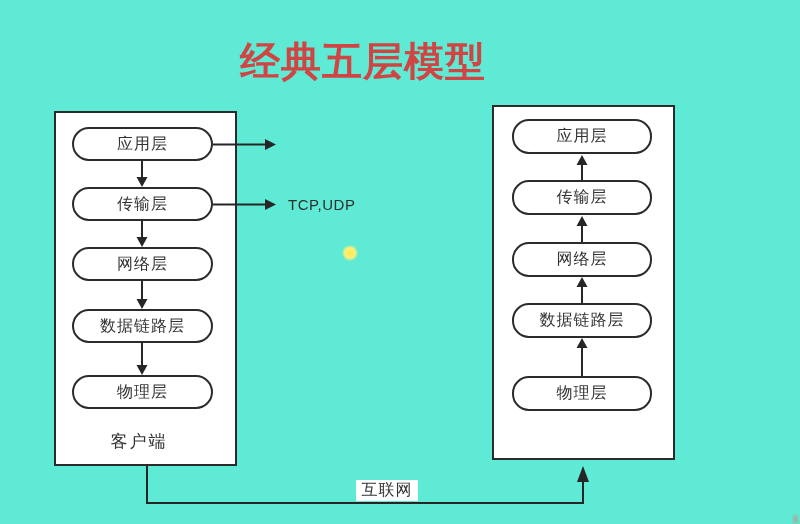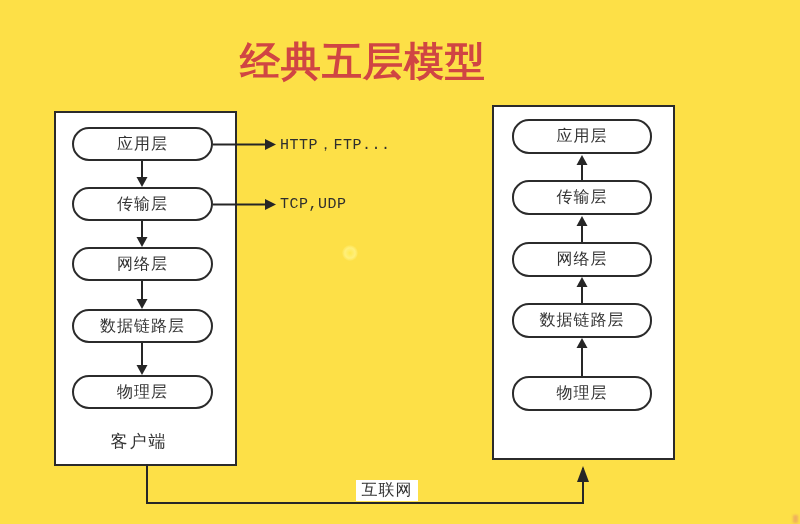--- a/index.html
+++ b/index.html
@@ -1,18 +1,18 @@
 <!DOCTYPE html>
 <html><head>
 <meta charset="utf-8">
 <style>
   html,body{margin:0;padding:0;background:#ffffff;}
   .canvas{
-    position:relative;width:800px;height:524px;background:#fde047;overflow:hidden;
-    font-family:Liberation Mono, monospace;color:#2e2e2e;
+    position:relative;width:800px;height:524px;background:#5eead4;overflow:hidden;
+    font-family:Liberation Sans, sans-serif;color:#2e2e2e;
   }
   .title{
     position:absolute;left:363px;top:34px;transform:translateX(-50%);
     margin:0;font-size:40px;font-weight:bold;color:#d04543;white-space:nowrap;
     letter-spacing:1px;
   }
   .outer-box{position:absolute;border:2px solid #2b2b2b;background:#ffffff;box-sizing:border-box;}
   .outer-client{left:54px;top:111px;width:183px;height:355px;}
   .outer-server{left:492px;top:105px;width:183px;height:355px;}
   .layer-box{
@@ -27,21 +27,21 @@
   .arrow{position:absolute;display:block;}
   .side-label{
     position:absolute;width:170px;text-align:center;font-size:17px;color:#333;letter-spacing:2px;
   }
   .client-label{left:54px;top:430px;}
   .server-label{left:492px;top:427px;}
   .proto-label{
     position:absolute;font-size:15px;color:#2e2e2e;white-space:nowrap;letter-spacing:0.5px;
   }
   .proto-http{left:280px;top:135px;}
-  .proto-tcp{left:280px;top:196px;}
+  .proto-tcp{left:288px;top:196px;}
   .internet-label{
     position:absolute;left:356px;top:480px;width:62px;text-align:center;
     font-size:16px;color:#333;background:#ffffff;letter-spacing:1px;
   }
   .laser-dot{
     position:absolute;left:342px;top:245px;width:16px;height:16px;border-radius:50%;
     background:radial-gradient(circle,#ffe94f 0%,#ffef7a 45%,rgba(255,238,120,0) 75%);
     filter:blur(0.5px);
   }
   .corner-speck{
@@ -90,21 +90,20 @@
     <line x1="7" y1="0" x2="7" y2="23" stroke="#262626" stroke-width="2"></line>
       <polygon points="1.5,22 12.5,22 7,32" fill="#262626"></polygon>
   </svg>
 
   <div class="side-label client-label">客户端</div>
 
   <svg class="arrow" style="left:213px;top:138px;" width="64" height="13">
     <line x1="0" y1="6.5" x2="53" y2="6.5" stroke="#262626" stroke-width="2"></line>
       <polygon points="52,1 52,12 63,6.5" fill="#262626"></polygon>
   </svg>
-  <div class="proto-label proto-http">HTTP，FTP...</div>
 
   <svg class="arrow" style="left:213px;top:198px;" width="64" height="13">
     <line x1="0" y1="6.5" x2="53" y2="6.5" stroke="#262626" stroke-width="2"></line>
       <polygon points="52,1 52,12 63,6.5" fill="#262626"></polygon>
   </svg>
   <div class="proto-label proto-tcp">TCP,UDP</div>
 
   <div class="outer-box outer-server"></div>
 
   <div class="layer-box server-layer sl0">

